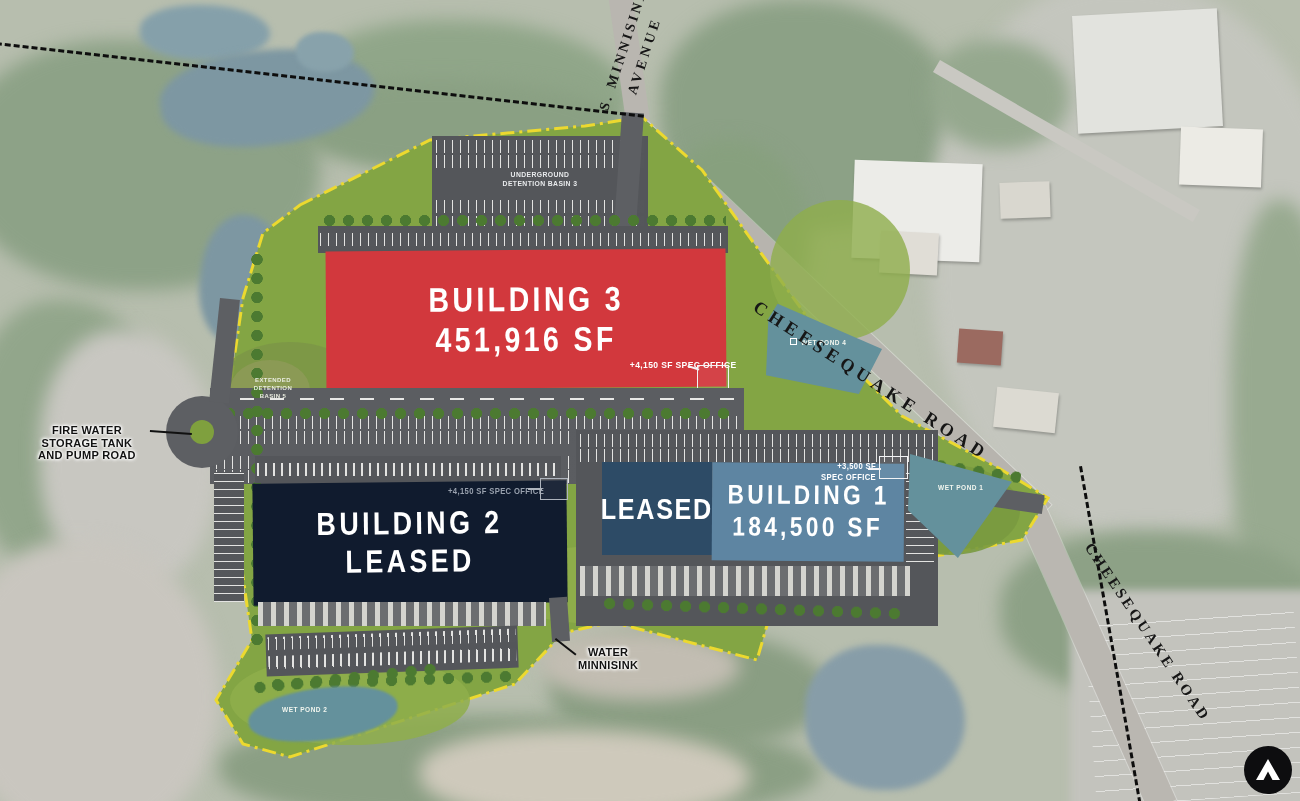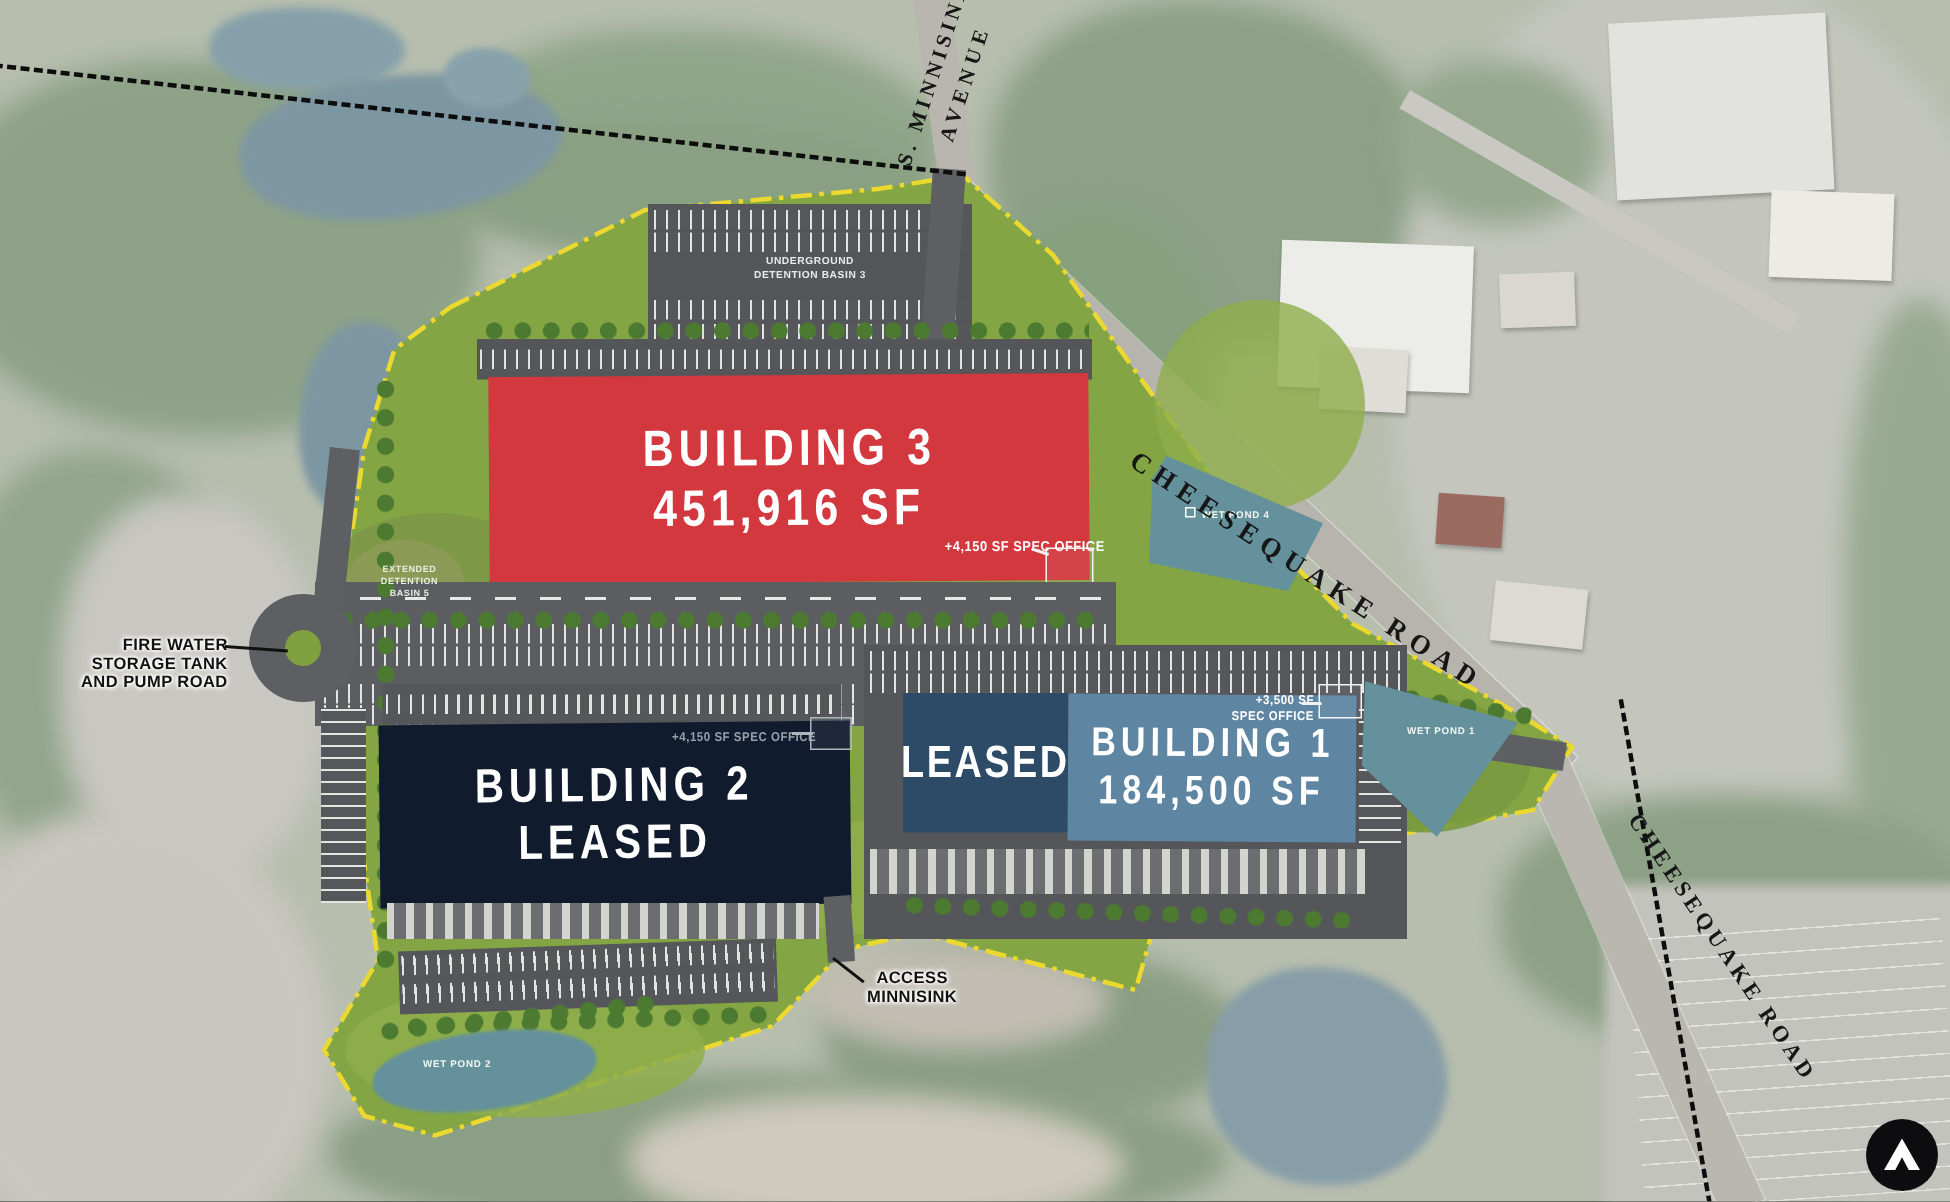--- a/index.html
+++ b/index.html
@@ -189,29 +189,29 @@
   <div class="dashline" style="left:-4px;top:42px;width:652px;transform:rotate(6.4deg);"></div>
   <div class="dashline" style="left:1082px;top:466px;width:342px;transform:rotate(80deg);"></div>
 
   <div class="roadlabel" style="left:570px;top:30px;font-size:14px;letter-spacing:3px;line-height:1.6;transform:rotate(-72deg);transform-origin:center;text-align:center;">
     <div>S. MINNISINK</div>
     <div style="letter-spacing:4px;">AVENUE</div>
   </div>
   <div class="roadlabel" style="left:755px;top:295px;font-size:18px;letter-spacing:5px;transform:rotate(33deg);transform-origin:0 50%;font-weight:bold;">CHEESEQUAKE ROAD</div>
   <div class="roadlabel" style="left:1095px;top:540px;font-size:15px;letter-spacing:3px;transform:rotate(56deg);transform-origin:0 0;">CHEESEQUAKE ROAD</div>
 
-  <div class="halo" style="left:54px;top:424px;text-align:right;">
+  <div class="halo" style="left:38px;top:424px;text-align:center;">
     <div>FIRE WATER</div>
     <div>STORAGE TANK</div>
     <div>AND PUMP ROAD</div>
   </div>
   <div class="leader" style="left:150px;top:430px;width:42px;height:2px;transform:rotate(4deg);"></div>
 
   <div class="halo" style="left:578px;top:646px;text-align:center;">
-    <div>ACCESS</div>
+    <div>WATER</div>
     <div>MINNISINK</div>
   </div>
   <div class="leader" style="left:556px;top:638px;width:26px;height:2px;transform:rotate(38deg);"></div>
 
   <div class="abs" style="left:1244px;top:746px;width:48px;height:48px;border-radius:50%;background:#0d0d0f;display:flex;align-items:center;justify-content:center;">
     <svg width="30" height="26" viewBox="0 0 30 26">
       <path d="M15 2 L27 23 L19.5 23 L15 14.5 L10.5 23 L3 23 Z" fill="#ffffff"></path>
     </svg>
   </div>
 

